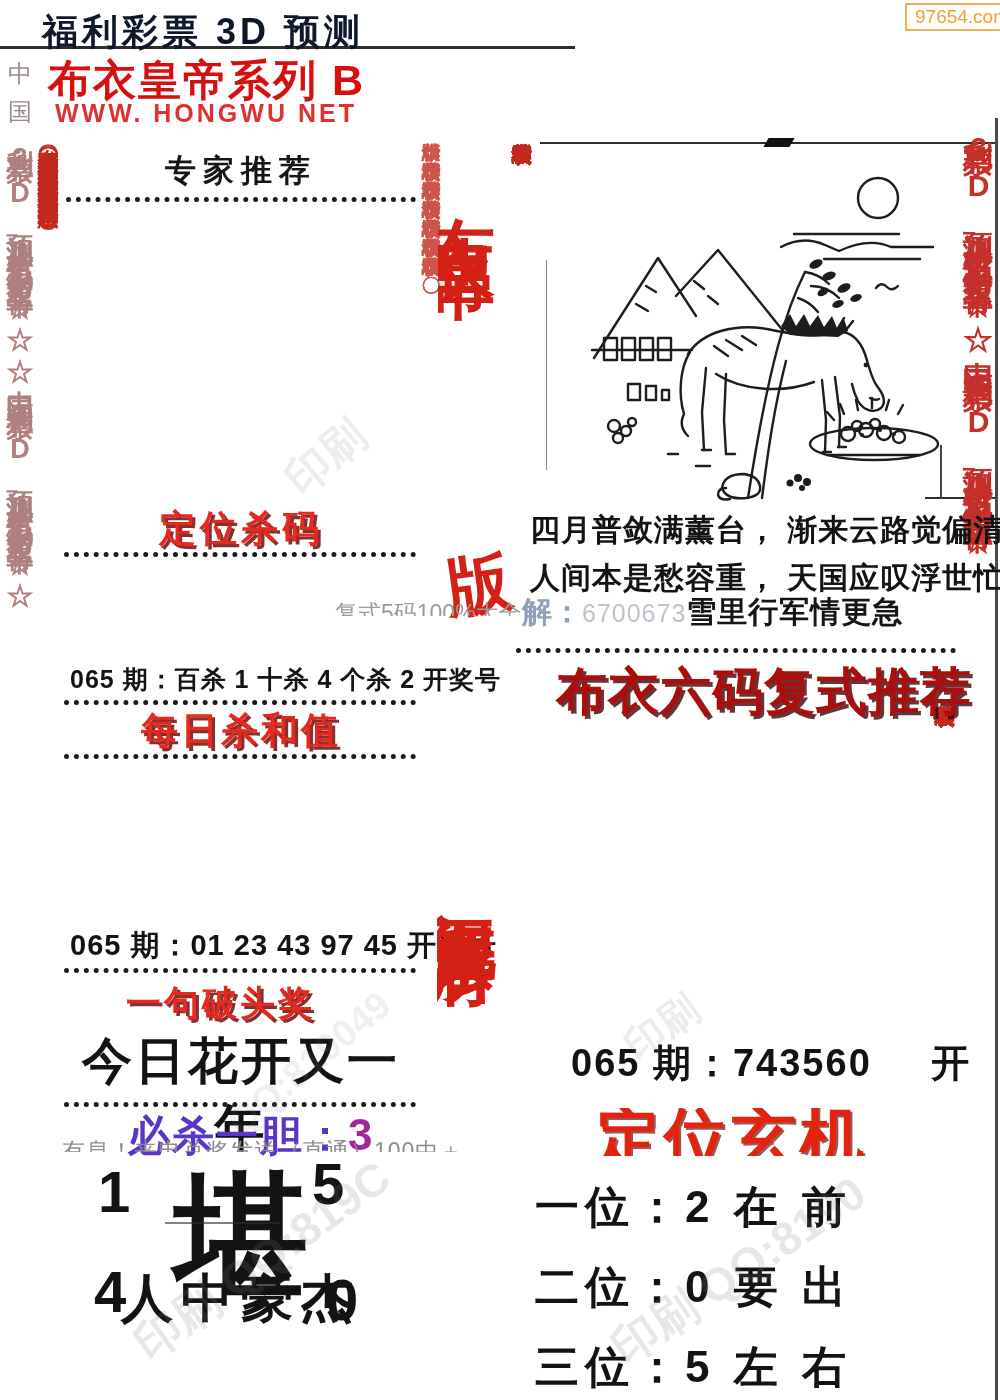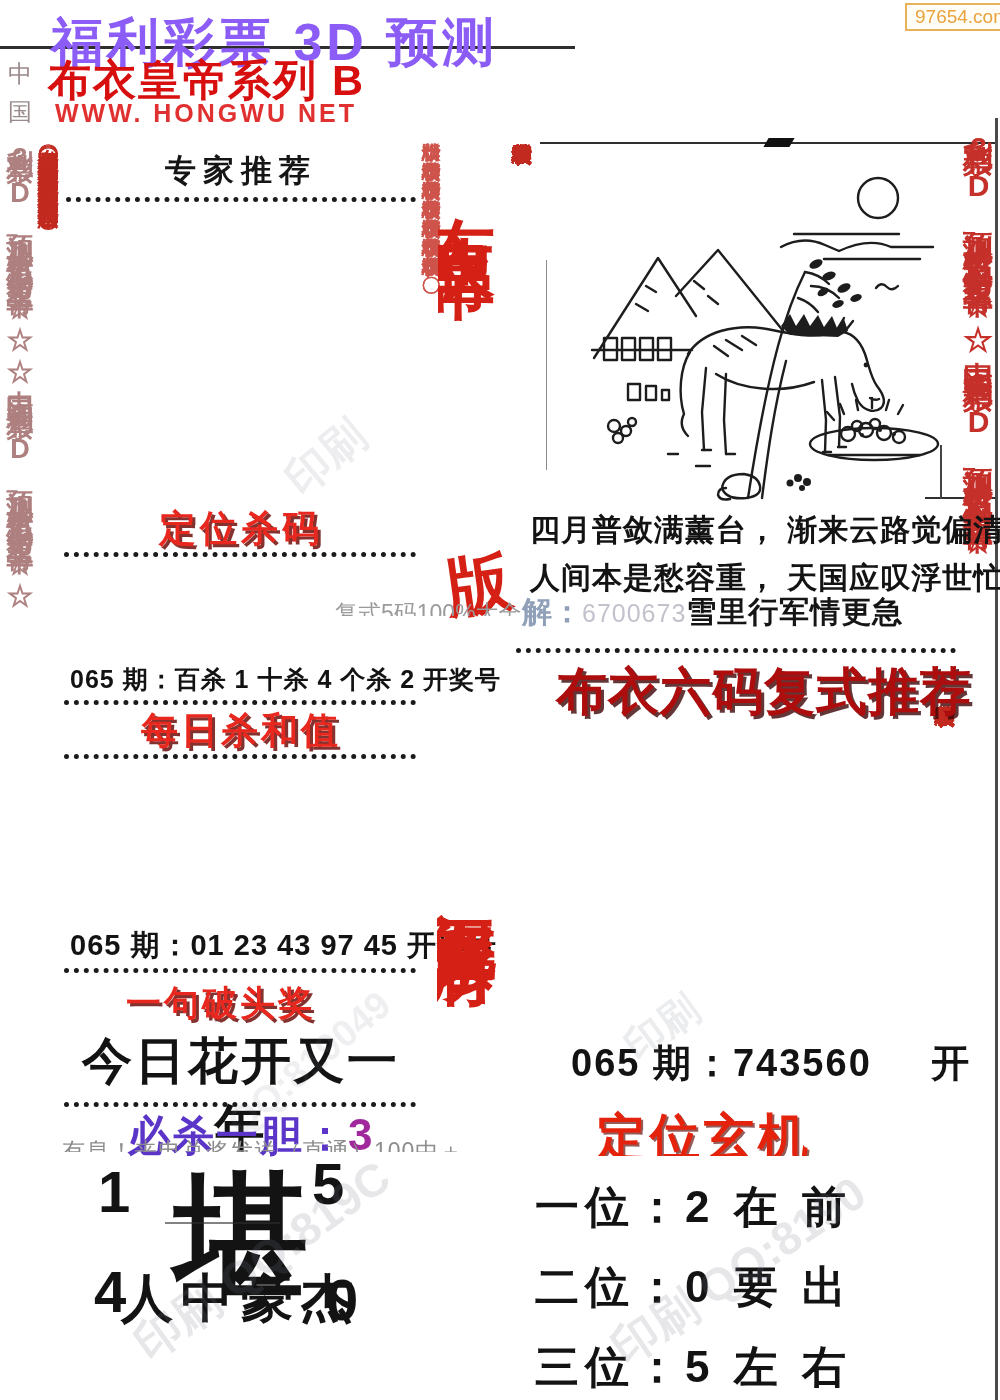--- a/index.html
+++ b/index.html
@@ -21,21 +21,21 @@
 <body>
 
 <div class="canvas">
 
   <div class="abs vtx" style="left:2px;top:128px;width:36px;height:1272px;font-size:27px;letter-spacing:5px;
               color:#a06a6a;font-weight:bold;opacity:.85;">利彩票3D预测分析总汇原创布衣皇帝☆☆☆中国福利彩票3D预测分析总汇原创布衣皇帝☆☆</div>
   <div class="abs vtx strip" style="left:37px;top:128px;width:25px;height:1272px;font-size:21px;letter-spacing:1px;">〇〇〇〇布衣精华版〇〇〇〇〇〇布衣精华版〇〇〇〇〇〇布衣精华版〇〇〇〇〇〇布衣精华版〇〇〇〇〇〇布衣精华版〇〇〇〇〇〇布衣精华版〇〇〇〇</div>
   <div class="abs" style="left:8px;top:58px;font-size:24px;color:#9a8a8a;">中</div>
   <div class="abs" style="left:8px;top:96px;font-size:24px;color:#9a8a8a;">国</div>
 
-  <div class="abs" style="left:51px;top:8px;font-size:52px;font-weight:bold;letter-spacing:4px;color:#8b5cf6;z-index:2;">福利彩票 3D 预测</div>
+  <div class="abs" style="left:42px;top:8px;font-size:36px;font-weight:bold;letter-spacing:4px;color:#0f172a;z-index:2;">福利彩票 3D 预测</div>
   <div class="abs hairline" style="left:0;top:46px;width:575px;height:3px;"></div>
   <div class="abs" style="left:48px;top:52px;font-size:43px;font-weight:bold;color:#d80f0f;letter-spacing:2px;z-index:2;">布衣皇帝系列 B</div>
   <div class="abs" style="left:55px;top:99px;font-size:25px;font-weight:bold;color:#e03030;letter-spacing:3px;z-index:2;">WWW. HONGWU NET</div>
 
   <div class="abs" style="left:905px;top:3px;padding:1px 8px;border:2px solid #e8b25a;color:#e8a33d;
               font-size:19px;z-index:7;background:#fffdf6;">97654.com</div>
 
   <div class="abs center" style="left:62px;top:150px;width:358px;font-size:31px;font-weight:bold;letter-spacing:7px;z-index:2;">专家推荐</div>
   <div class="abs dots" style="left:66px;top:197px;width:350px;"></div>
 
@@ -173,21 +173,21 @@
 
   <div class="abs" style="left:556px;top:658px;font-size:51px;font-weight:bold;color:#ad0d0d;letter-spacing:1px;
               text-shadow:3px 3px 0 rgba(60,5,5,.8);z-index:3;white-space:nowrap;">布衣六码复式推荐</div>
 
   <div class="abs" style="left:535px;top:1038px;z-index:3;white-space:nowrap;">
     <span class="blk" style="font-size:38px;letter-spacing:2px;margin-left:36px;">065 期：743560</span>
     <span class="blk" style="font-size:38px;letter-spacing:14px;margin-left:55px;">开 中</span>
   </div>
 
   <div class="abs" style="left:596px;top:1108px;width:345px;height:48px;overflow:hidden;z-index:2;">
-    <div style="font-size:50px;line-height:58px;font-weight:bold;color:#e41800;letter-spacing:4px;
+    <div style="font-size:64px;line-height:58px;font-weight:bold;color:#e41800;letter-spacing:4px;
                 text-shadow:2px 2px 0 rgba(90,10,6,.7);opacity:.95;">定位玄机</div>
   </div>
 
   <div class="abs blk" style="left:535px;top:1178px;font-size:44px;letter-spacing:6px;z-index:3;white-space:nowrap;">一位：2 在 前</div>
   <div class="abs blk" style="left:535px;top:1258px;font-size:44px;letter-spacing:6px;z-index:3;white-space:nowrap;">二位：0 要 出</div>
   <div class="abs blk" style="left:535px;top:1338px;font-size:44px;letter-spacing:6px;z-index:3;white-space:nowrap;">三位：5 左 右</div>
 
   <div class="abs vtx strip" style="left:933px;top:690px;width:26px;height:710px;font-size:20px;">〇〇〇〇布衣精华版〇〇〇〇〇〇布衣精华版〇〇〇〇〇〇布衣精华版〇〇〇〇〇〇布衣精华版〇〇〇〇〇〇布衣精华版〇〇〇〇〇〇布衣精华版〇〇〇〇</div>
   <div class="abs vtx" style="left:958px;top:116px;width:40px;height:1284px;font-size:30px;letter-spacing:5px;
               color:#c5302a;font-weight:bold;z-index:1;">利彩票3D预测分析总汇原创布衣皇帝☆☆中国福利彩票3D预测分析总汇原创布衣皇帝☆</div>

